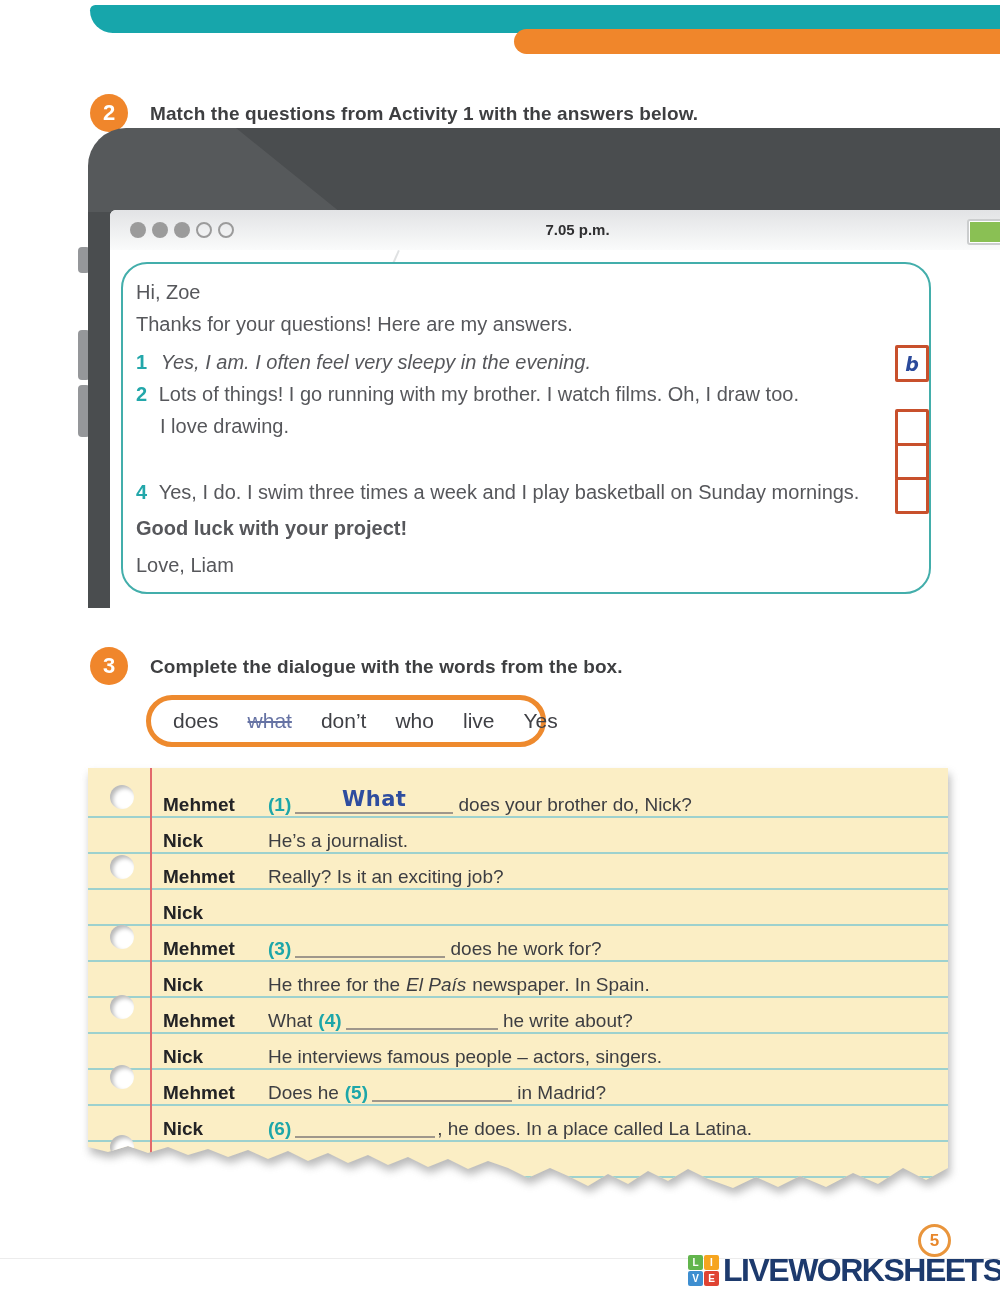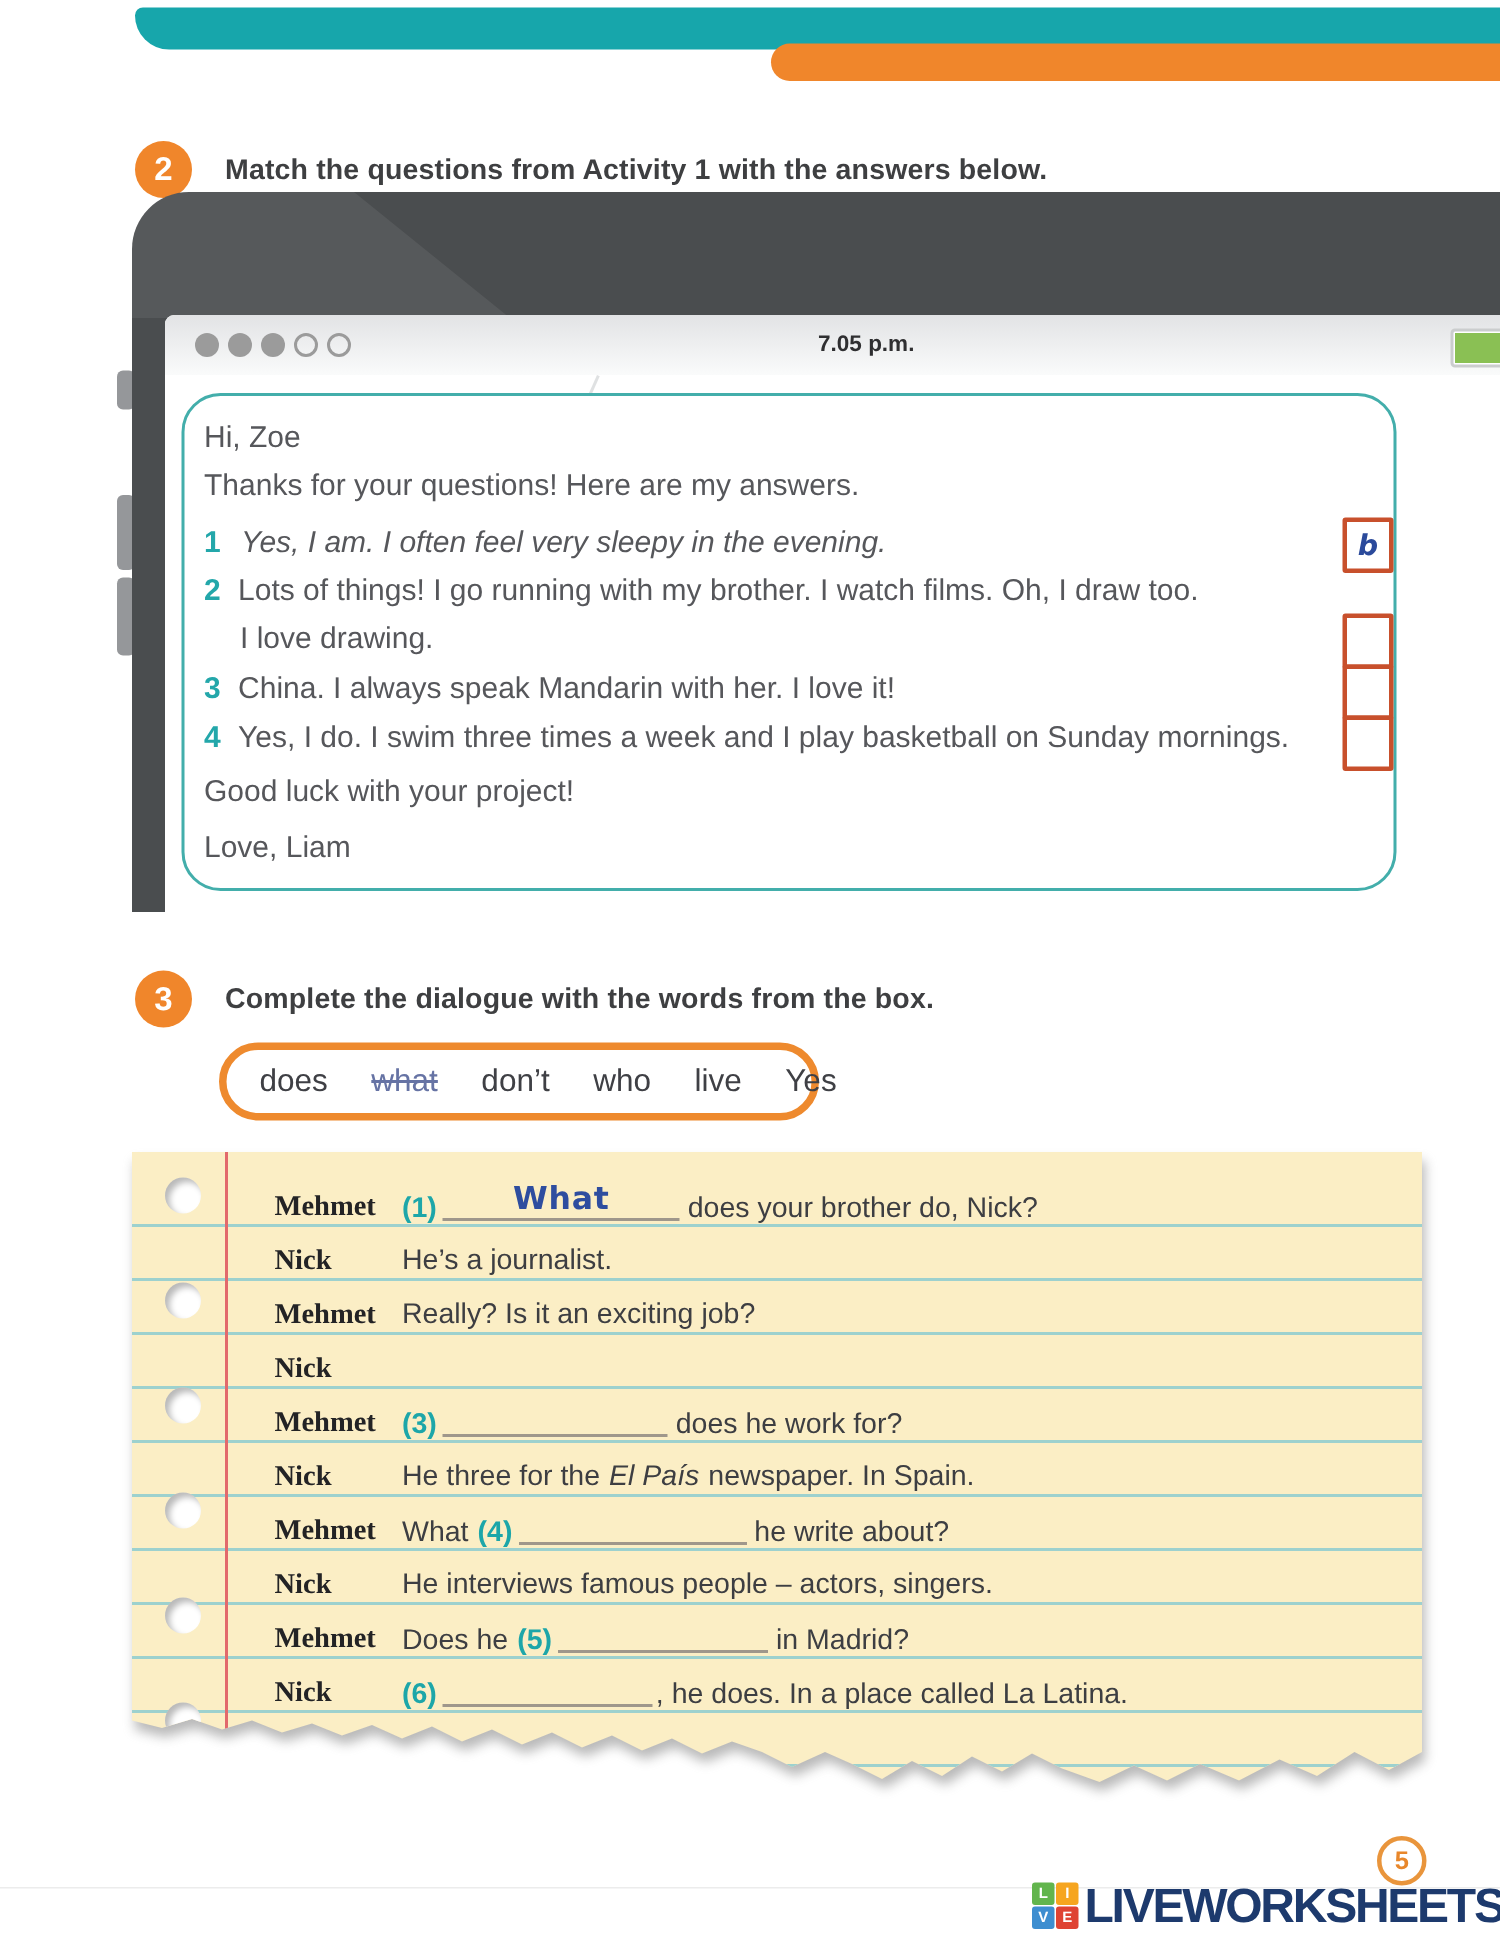--- a/index.html
+++ b/index.html
@@ -63,21 +63,21 @@
            738px 419px,712px 408px,690px 419px,668px 409px,645px 420px,620px 411px,600px 401px,
            580px 413px,560px 403px,540px 416px,520px 406px,500px 418px,480px 408px,462px 400px,
            440px 410px,420px 400px,400px 393px,380px 401px,360px 391px,340px 399px,320px 389px,
            300px 397px,280px 387px,260px 395px,240px 385px,220px 393px,200px 383px,180px 391px,
            160px 382px,140px 389px,120px 381px,100px 387px,80px 379px,60px 385px,40px 378px,20px 384px,0 379px);}
   .redline{position:absolute;left:62px;top:0;width:2px;height:100%;background:#e2696c;}
   .hole{position:absolute;left:22px;width:24px;height:24px;border-radius:50%;background:#fff;
         box-shadow:inset 3px 3px 4px rgba(0,0,0,.28);}
   .drow{position:absolute;left:0;width:100%;height:36px;display:flex;align-items:flex-start;
         font-size:19px;color:#3d3e42;line-height:24px;padding-top:4px;box-sizing:border-box;}
-  .spk{position:absolute;left:95px;font-weight:bold;color:#232325;font-family:Liberation Serif, serif;}
+  .spk{position:absolute;left:75px;font-weight:bold;color:#232325;}
   .dtxt{position:absolute;left:180px;white-space:nowrap;}
   .seg{margin-right:6px;}
   .tnum{color:#1da6a9;font-weight:bold;margin-right:4px;}
   .blank{display:inline-block;border-bottom:2px solid #9f978b;height:16px;position:relative;
          vertical-align:baseline;transform:translateY(3px);}
   .hand{position:absolute;left:0;right:0;bottom:1px;text-align:center;color:#2e4d9f;font-weight:bold;
         font-size:21px;font-family:"DejaVu Sans",sans-serif;letter-spacing:.5px;}
   .it{font-style:italic;}
   .tight{margin-left:2px;}
 
@@ -138,30 +138,26 @@
 
       <div class="msg-line" style="left:13px;top:86px;">
         <span class="mnum">1</span>
         <span style="margin-left:8px;font-style:italic;">Yes, I am. I often feel very sleepy in the evening.</span>
       </div>
       <div class="msg-line" style="left:13px;top:118px;">
         <span class="mnum">2</span>
         <span style="margin-left:6px;margin-top:38px;">Lots of things! I go running with my brother. I watch films. Oh, I draw too.</span>
       </div>
       <div class="msg-line" style="left:37px;top:150px;">I love drawing.</div>
-      <div class="msg-line" style="left:13px;top:183px;">
-        <span class="mnum">3</span>
-        <span style="margin-left:6px;">China. I always speak Mandarin with her. I love it!</span>
-      </div>
       <div class="msg-line" style="left:13px;top:216px;">
         <span class="mnum">4</span>
         <span style="margin-left:6px;">Yes, I do. I swim three times a week and I play basketball on Sunday mornings.</span>
       </div>
 
-      <div class="msg-line" style="left:13px;top:252px;">Good luck with your project!</div>
+      <div class="msg-line" style="left:13px;top:252px;font-weight:bold;">Good luck with your project!</div>
       <div class="msg-line" style="left:13px;top:289px;">Love, Liam</div>
 
       <div class="abox" style="top:81px;">b</div>
       <div class="abox" style="top:145px;"></div>
       <div class="abox" style="top:179px;"></div>
       <div class="abox" style="top:213px;"></div>
     </div>
   </div>
 
   <div class="act-badge" style="left:90px;top:647px;">3</div>

